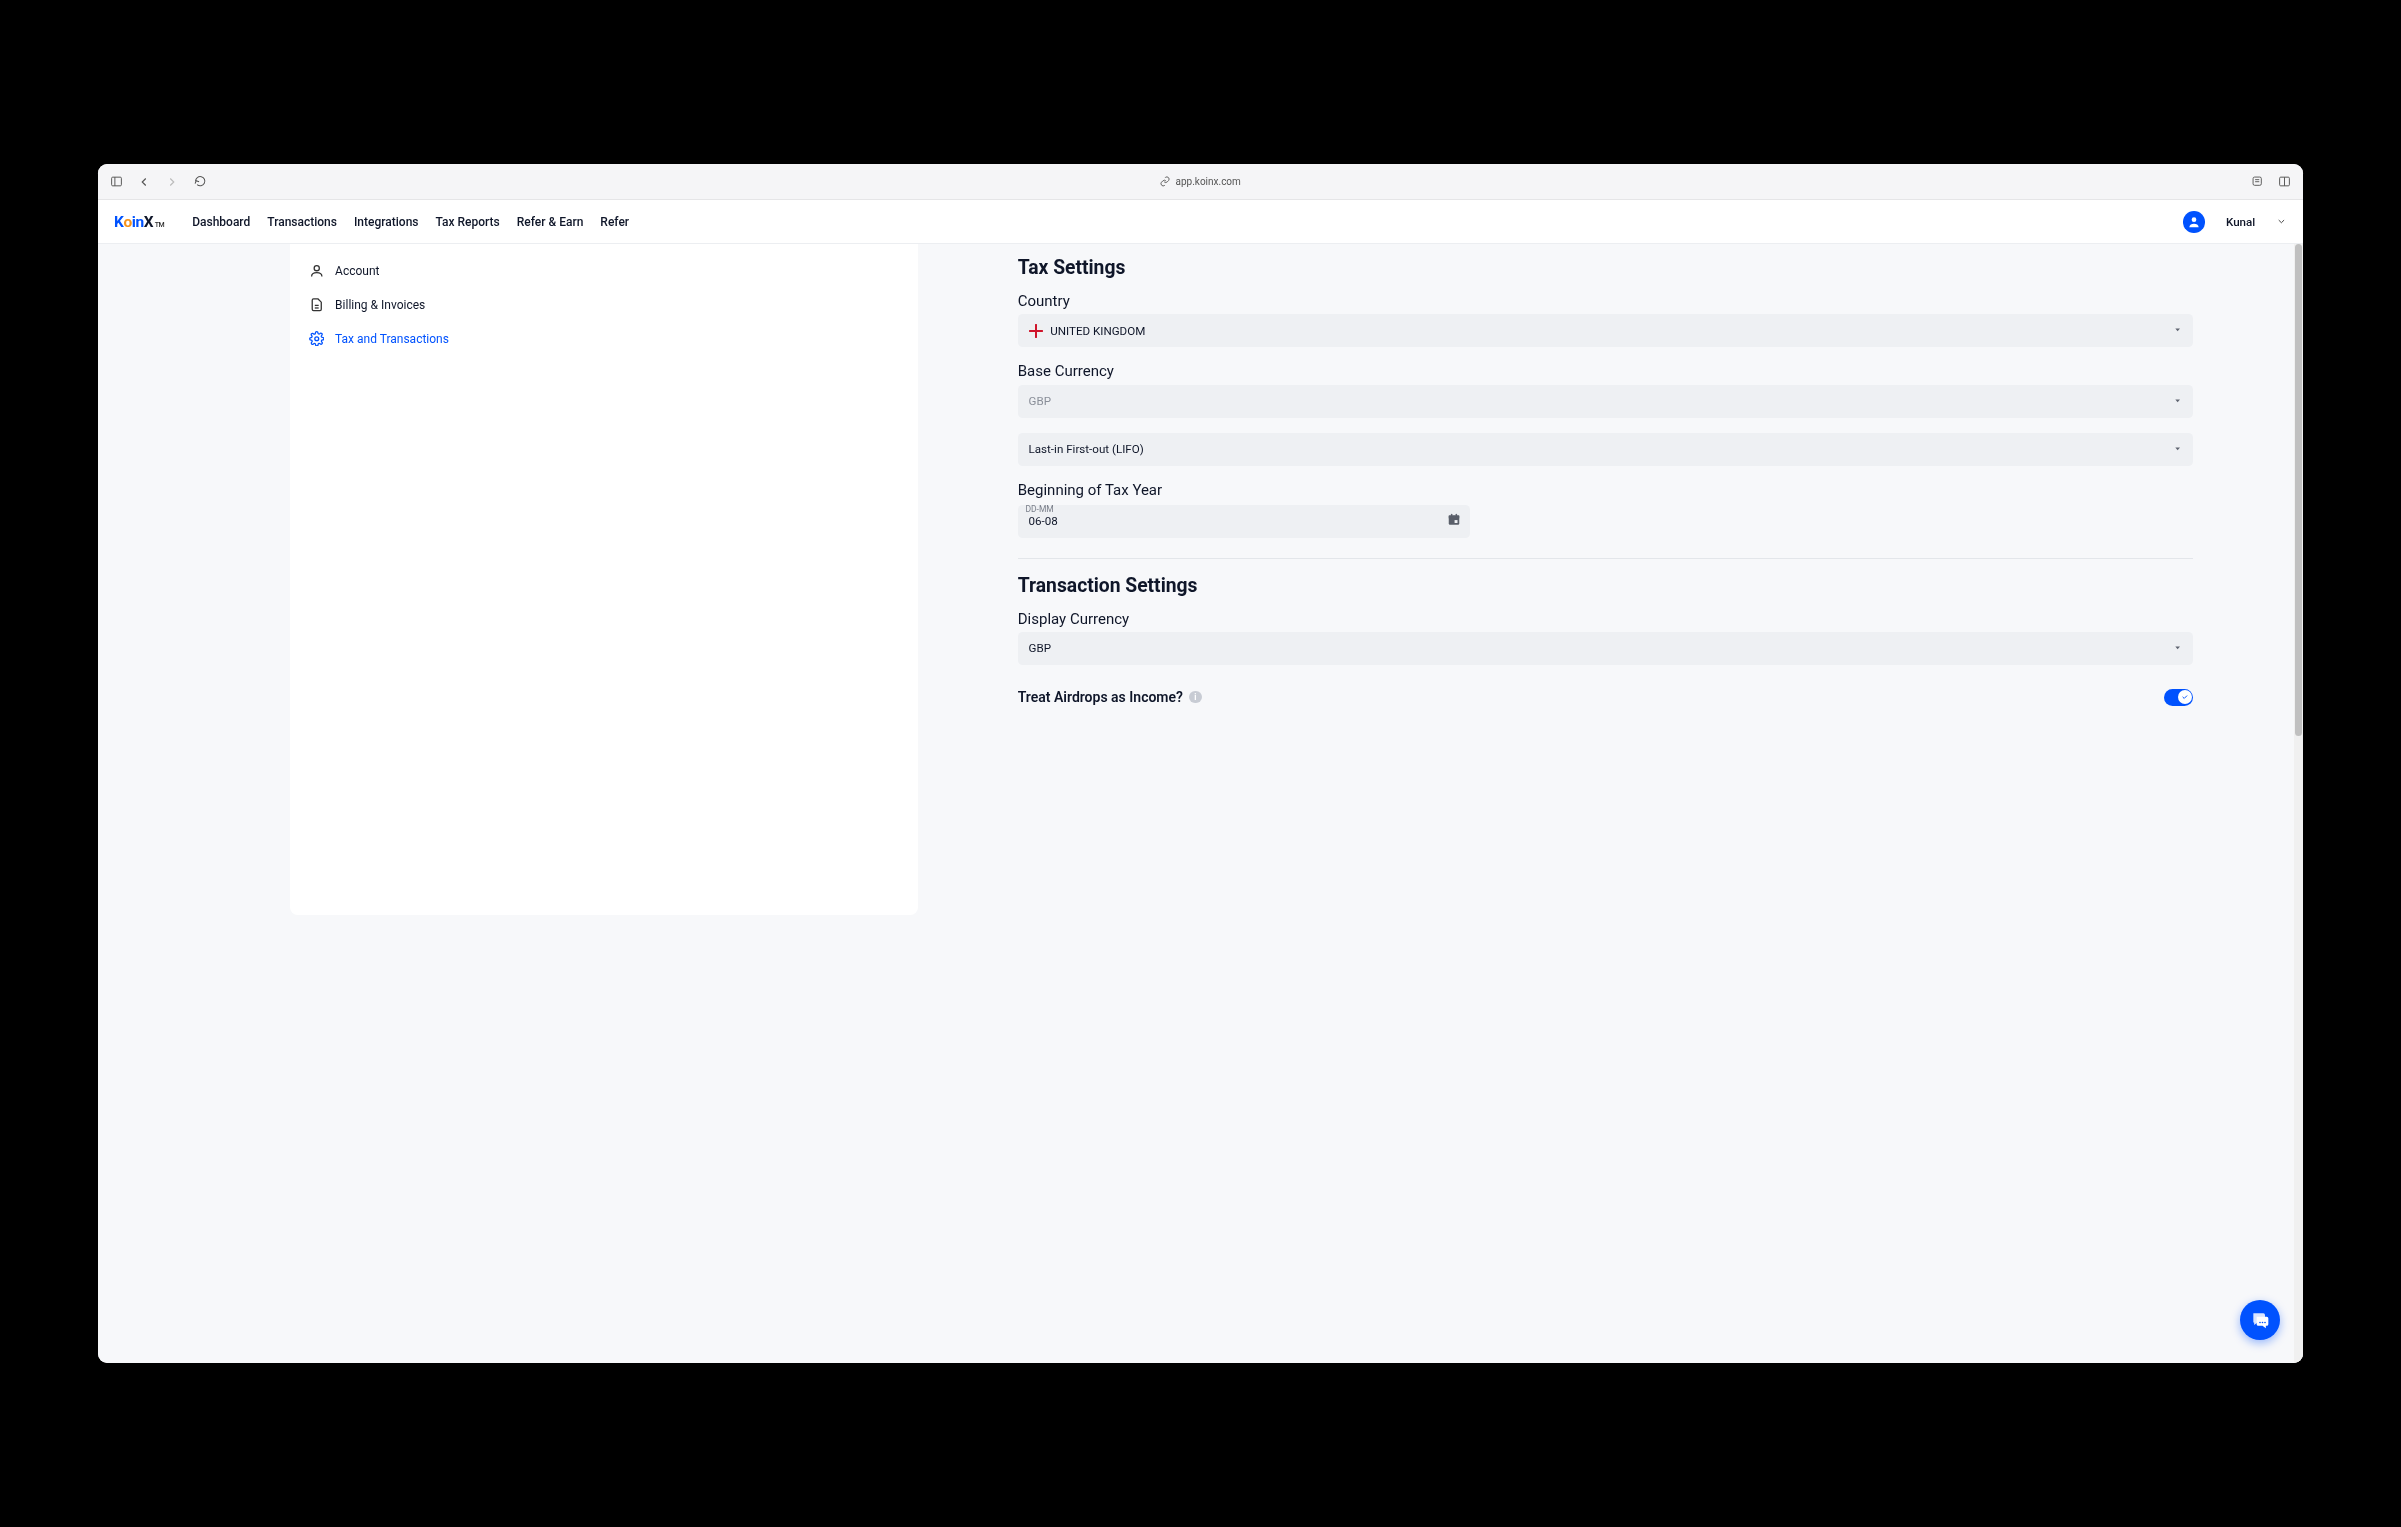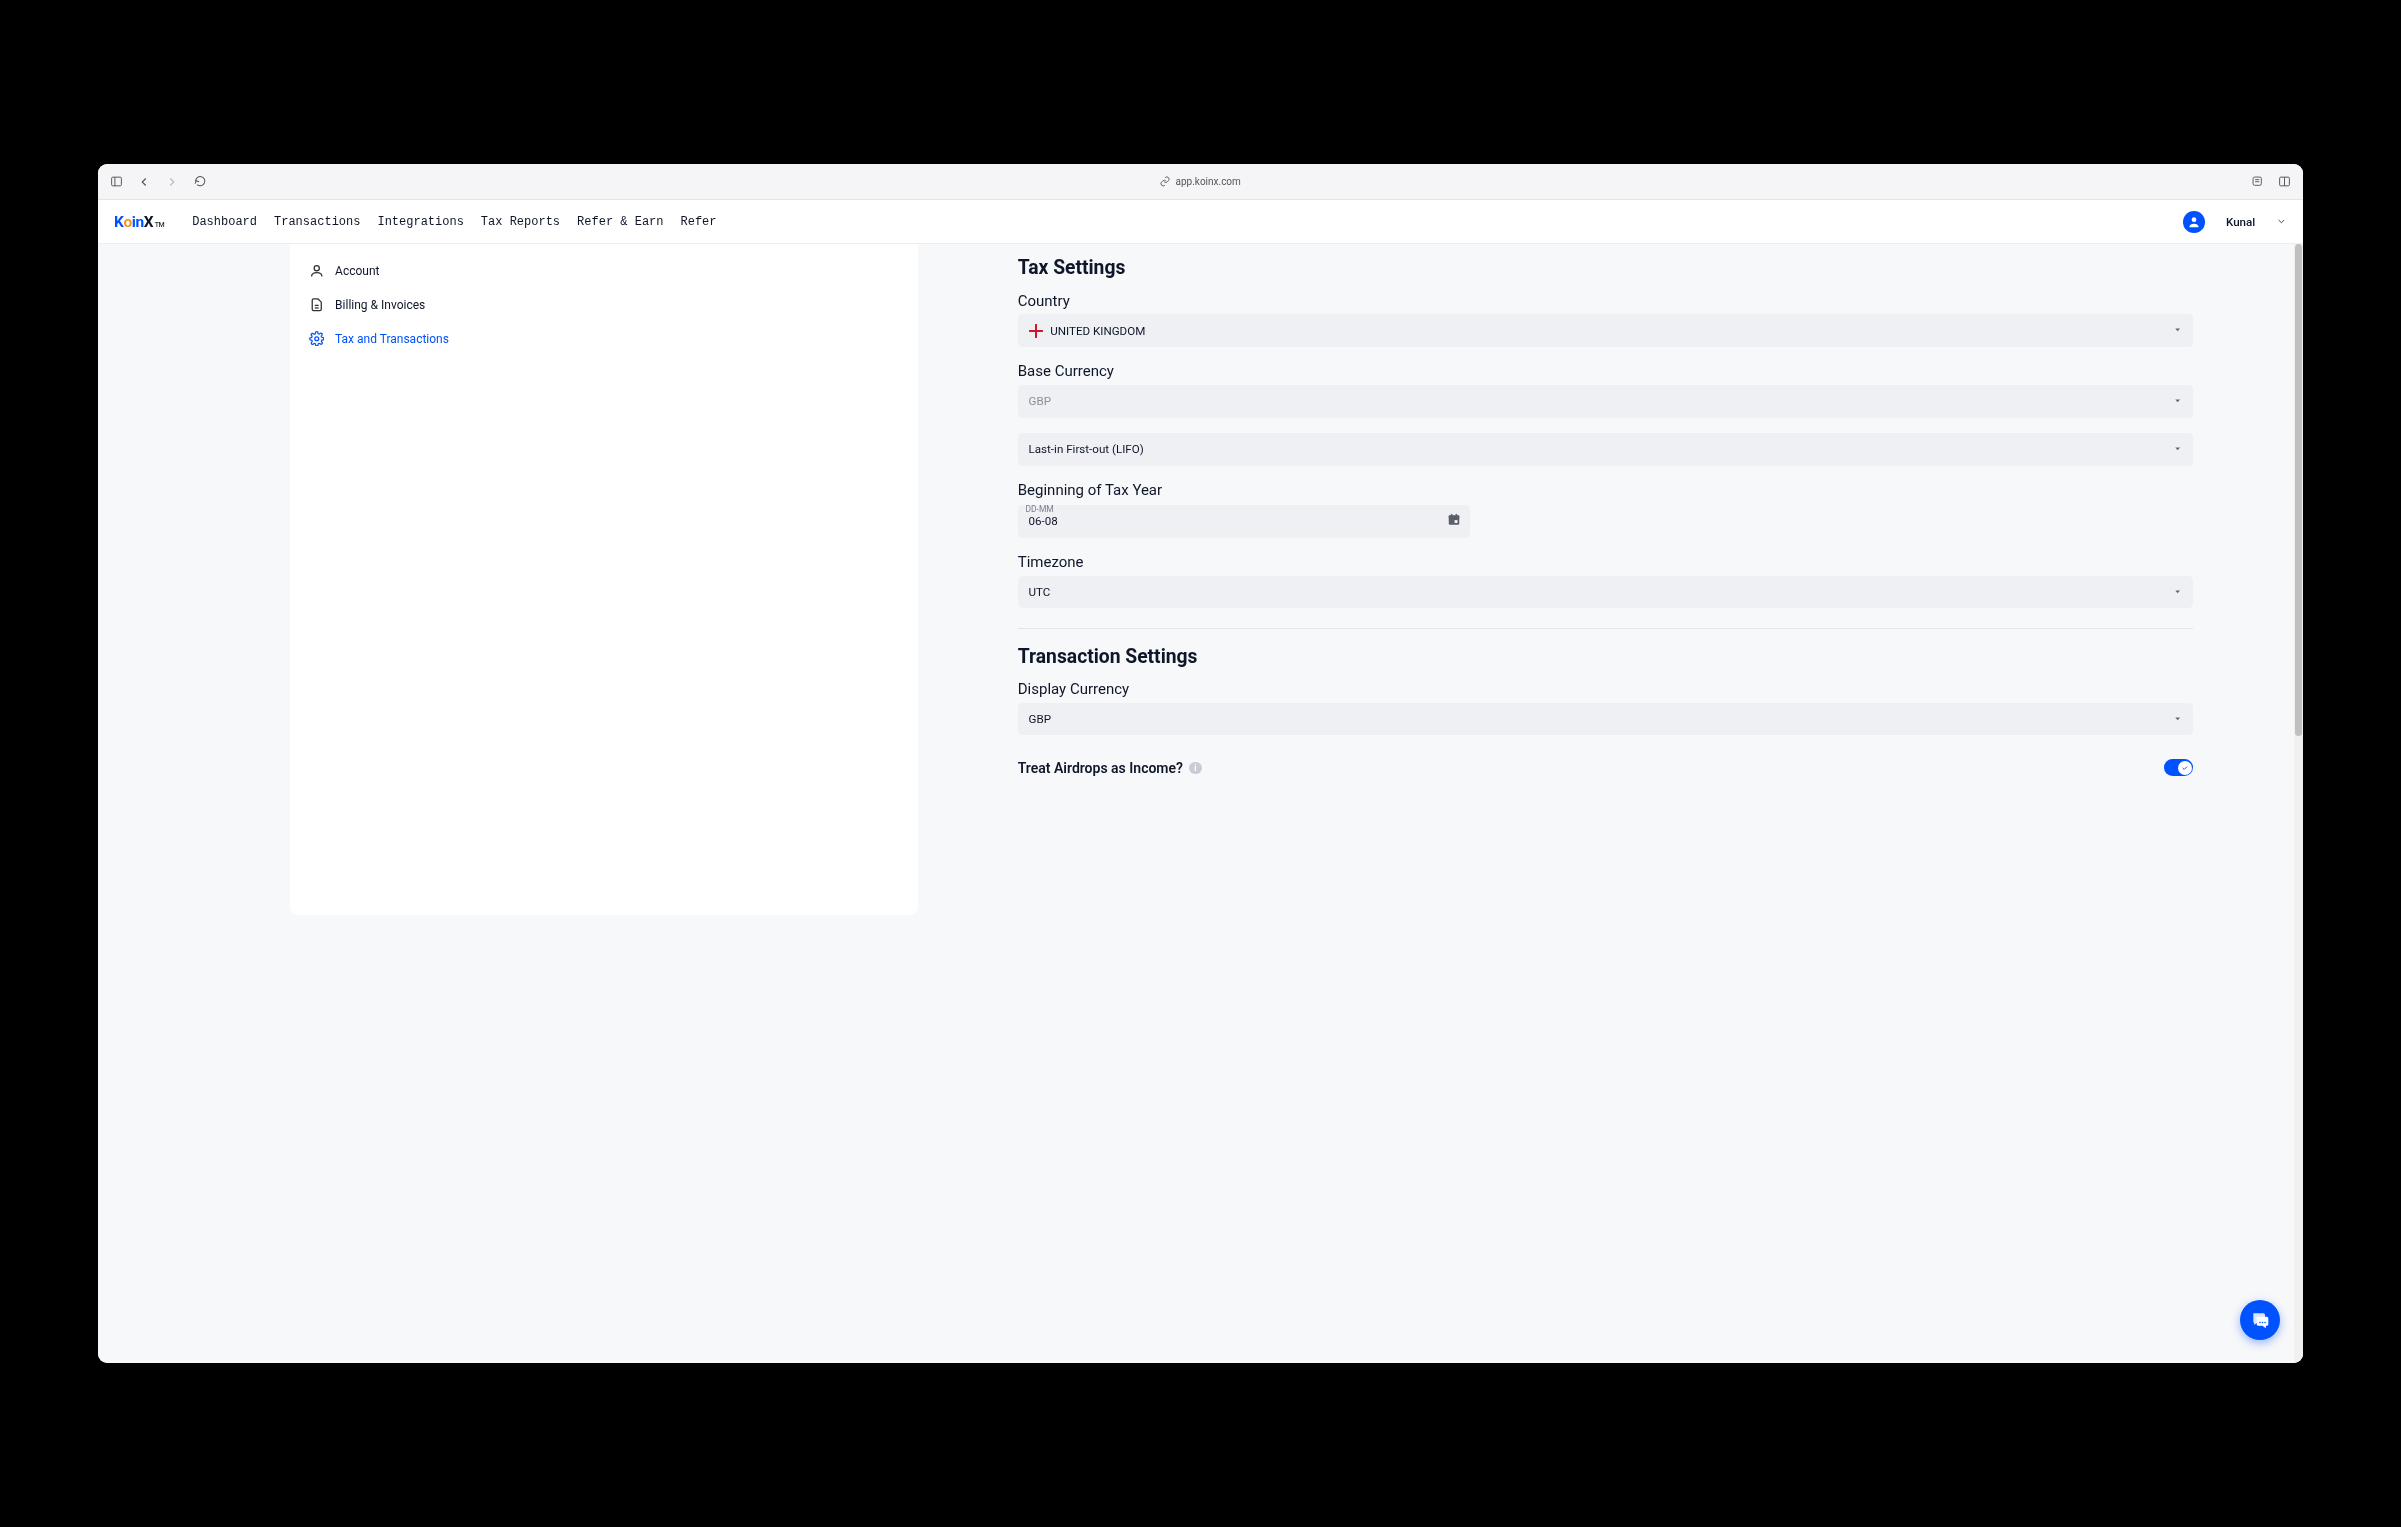--- a/index.html
+++ b/index.html
@@ -75,21 +75,20 @@
     align-items: baseline;
   }
   .logo .k-blue { color: #0052FE; }
   .logo .k-orange { color: #F7931A; }
   .logo .k-dark { color: #0F1629; }
   .logo sup { font-size: 7px; color: #333; margin-left: 1.5px; font-weight: 500; }
   .nav {
     display: flex;
     gap: 17px;
     margin-left: 9.3px;
-    font-family: Liberation Mono, monospace;
   }
   .nav-item {
     font-size: 12px;
     color: #0F1629;
     font-weight: 500;
     cursor: pointer;
   }
   .header-right {
     margin-left: auto;
     display: flex;
@@ -478,31 +477,20 @@
                   <rect x="3" y="5" width="18" height="5" fill="#5a5f6a"></rect>
                   <rect x="7" y="2" width="2" height="5" rx="1"></rect>
                   <rect x="15" y="2" width="2" height="5" rx="1"></rect>
                   <rect x="13" y="13" width="5" height="5" fill="#eef0f3"></rect>
                 </svg>
             </span>
           </div>
         </div>
       </div>
 
-      <div class="field">
-        <label class="field-label">Timezone</label>
-        <div class="select">
-          <span>UTC</span>
-          <span class="caret">
-            <svg viewBox="0 0 24 24" width="9.3" height="9.3" fill="currentColor">
-                <polygon points="6 9 18 9 12 16"></polygon>
-              </svg>
-          </span>
-        </div>
-      </div>
 
       <hr class="divider">
 
       <h2 class="section-title">Transaction Settings</h2>
 
       <div class="field">
         <label class="field-label">Display Currency</label>
         <div class="select">
           <span>GBP</span>
           <span class="caret">

